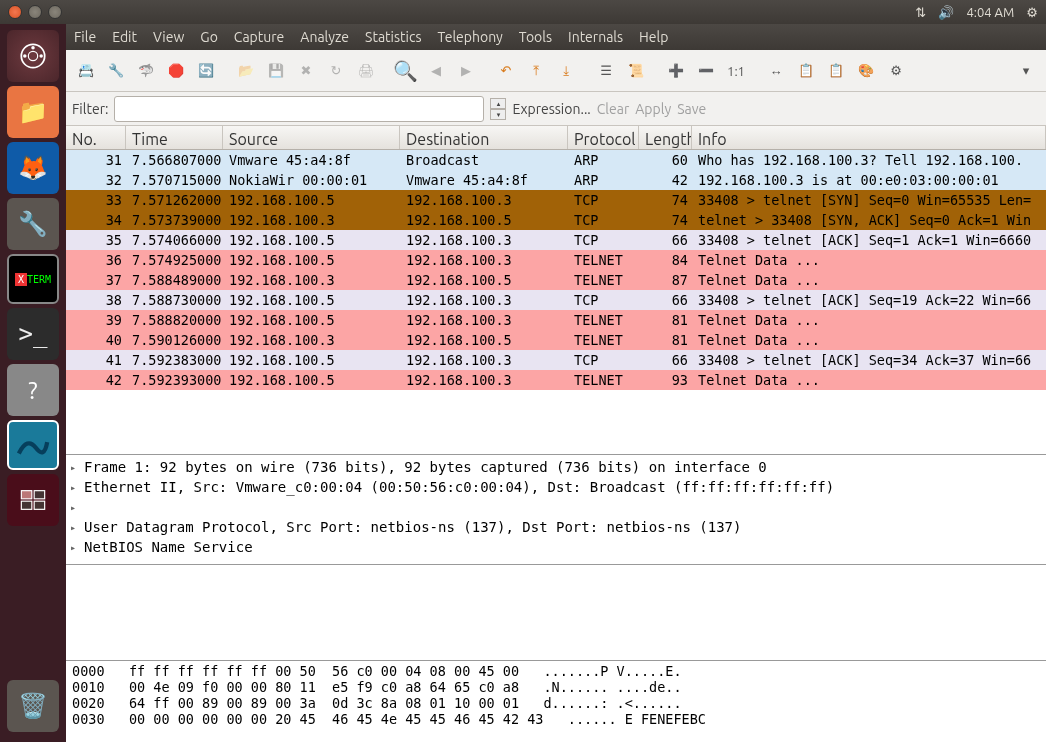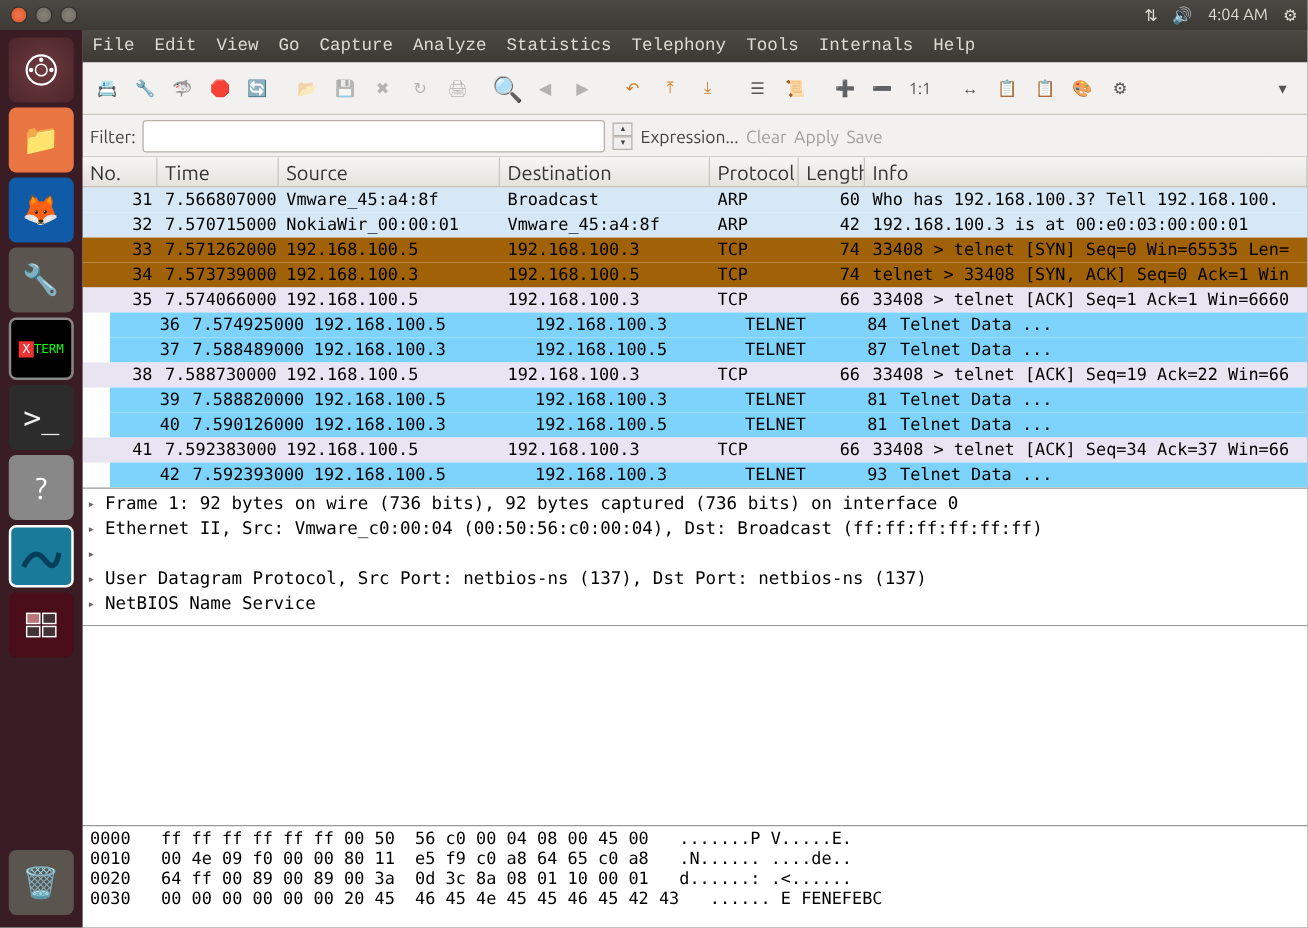--- a/index.html
+++ b/index.html
@@ -23,21 +23,21 @@
 .li-settings { background: #5b5550; }
 .li-xterm { background: #1b1b1b; border: 2px solid #888; height: 50px; }
 .li-term { background: #2c2c2c; }
 .li-help { background: #888; }
 .li-wire { background: #1a7a9a; border: 2px solid #fff; height: 50px; }
 .li-work { background: #4a0d1a; }
 .launcher-trash { margin-top: auto; margin-bottom: 10px; background: #5b5550; }
 
 
 .app { position: absolute; top: 24px; left: 66px; right: 0; bottom: 0; background: #f2f1ef; display: flex; flex-direction: column; }
-.menubar { height: 26px; background: linear-gradient(#4c4844, #3d3935); color: #dfdbd2; display: flex; align-items: center; padding-left: 8px; gap: 16px; font-size: 14px; font-family: Liberation Mono, monospace; }
+.menubar { height: 26px; background: linear-gradient(#4c4844, #3d3935); color: #dfdbd2; display: flex; align-items: center; padding-left: 8px; gap: 16px; font-size: 14px; }
 .menubar span { cursor: default; }
 
 .toolbar { height: 42px; background: #f2f1ef; border-bottom: 1px solid #c9c5bf; display: flex; align-items: center; padding: 0 6px; gap: 2px; }
 .tb-btn { width: 28px; height: 28px; display: flex; align-items: center; justify-content: center; color: #555; }
 .tb-sep { width: 8px; }
 .tb-btn.disabled { opacity: 0.4; }
 
 .filterbar { height: 34px; background: #f2f1ef; border-bottom: 1px solid #c9c5bf; display: flex; align-items: center; padding: 0 6px; gap: 6px; font-size: 14px; color: #444; }
 .filter-input { flex: 0 0 370px; height: 26px; border: 1px solid #b5b0a9; border-radius: 3px; background: #fff; padding: 0 6px; }
 .filter-spin { width: 16px; display: flex; flex-direction: column; }
@@ -48,27 +48,27 @@
 .pl-header { display: flex; height: 24px; background: linear-gradient(#f7f6f4, #e5e2dd); border-bottom: 1px solid #b5b0a9; font-size: 16px; color: #333; }
 .pl-col { border-right: 1px solid #c9c5bf; padding: 4px 6px; white-space: nowrap; overflow: hidden; }
 .c-no { width: 60px; text-align: left; }
 .c-time { width: 97px; }
 .c-src { width: 177px; }
 .c-dst { width: 168px; }
 .c-proto { width: 71px; }
 .c-len { width: 53px; text-align: left; }
 .c-info { flex: 1; }
 
-.pl-rows { height: 240px; overflow: hidden; font-family: "DejaVu Sans Mono", monospace; font-size: 13.5px; }
+.pl-rows { height: 304px; overflow: hidden; font-family: "DejaVu Sans Mono", monospace; font-size: 13.5px; }
 .pl-row { display: flex; height: 20px; align-items: center; }
 .pl-row .pl-col { border-right: none; padding: 0 6px; }
 .r-arp { background: #d6e8f6; }
 .r-sel { background: #a16207; color: #000; }
 .r-tcp { background: #e8e4f2; }
-.r-tel { background: #7dd3fc; margin-left: 22px; }
+.r-tel { background: #fca5a5; }
 .c-no-v { width: 60px; text-align: right; padding-right: 4px !important; }
 .c-len-v { width: 53px; text-align: right; padding-right: 4px !important; }
 
 .details { flex: 0 0 auto; height: 110px; background: #fff; border-bottom: 1px solid #999; font-family: "DejaVu Sans Mono", monospace; font-size: 14px; padding: 2px 4px; overflow: hidden; }
 .detail-line { display: flex; align-items: center; gap: 4px; height: 20px; }
 .tri { font-size: 10px; color: #666; width: 10px; }
 
 .spacer { flex: 1; background: #fff; }
 
 .hex { flex: 0 0 auto; height: 82px; background: #fff; font-family: "DejaVu Sans Mono", monospace; font-size: 13.5px; padding: 2px 6px; overflow: hidden; white-space: pre; border-top: 1px solid #999; }

